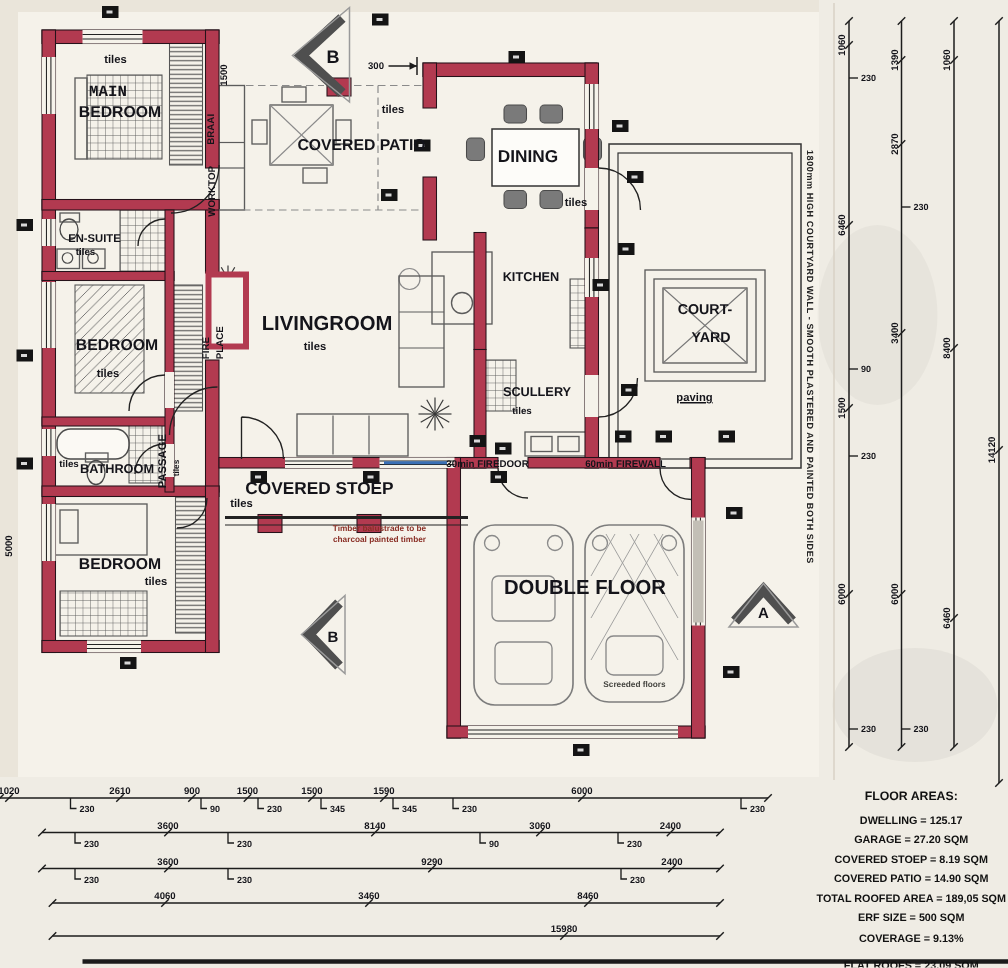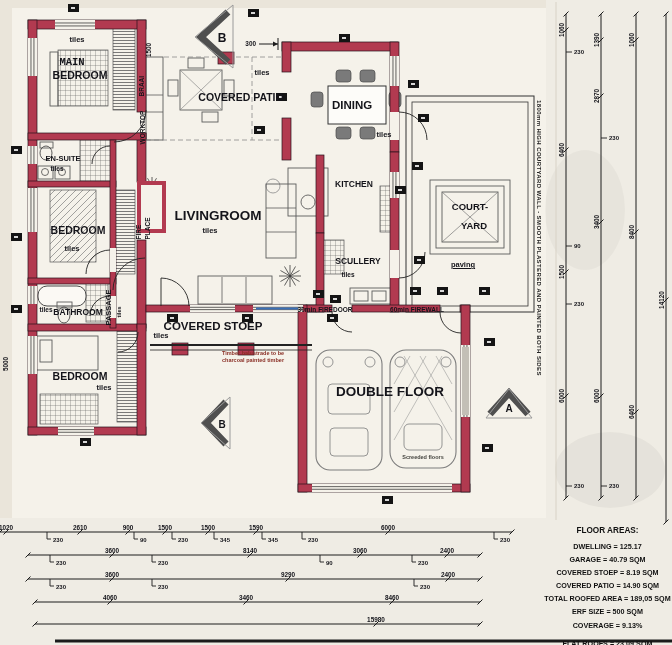--- a/index.html
+++ b/index.html
@@ -495,21 +495,21 @@
   <div class="lbl f5 red" style="left:253px;top:358px;">charcoal painted timber</div>
   <div class="lbl f13" style="left:390px;top:385px;">DOUBLE FLOOR</div>
   <div class="lbl f5 gray" style="left:423px;top:455px;">Screeded floors</div>
   <div class="lbl f6" style="left:325px;top:307px;">30min FIREDOOR</div>
   <div class="lbl f6" style="left:417px;top:307px;">60min FIREWALL</div>
   <div class="vert" style="left:536px;top:100px;height:245px;">1800mm HIGH COURTYARD WALL - SMOOTH PLASTERED AND PAINTED BOTH SIDES</div>
 
   <div id="floor-areas">
     <div class="fa-title">FLOOR AREAS:</div>
     <div class="fa-row">DWELLING = 125.17</div>
-    <div class="fa-row">GARAGE = 40.79 SQM</div>
+    <div class="fa-row">GARAGE = 27.20 SQM</div>
     <div class="fa-row">COVERED STOEP = 8.19 SQM</div>
     <div class="fa-row">COVERED PATIO = 14.90 SQM</div>
     <div class="fa-row">TOTAL ROOFED AREA = 189,05 SQM</div>
     <div class="fa-row">ERF SIZE = 500 SQM</div>
     <div class="fa-row">COVERAGE = 9.13%</div>
     <div class="fa-flat">FLAT ROOFS = 23.09 SQM</div>
   </div>
 </div>
 
 </body></html>

